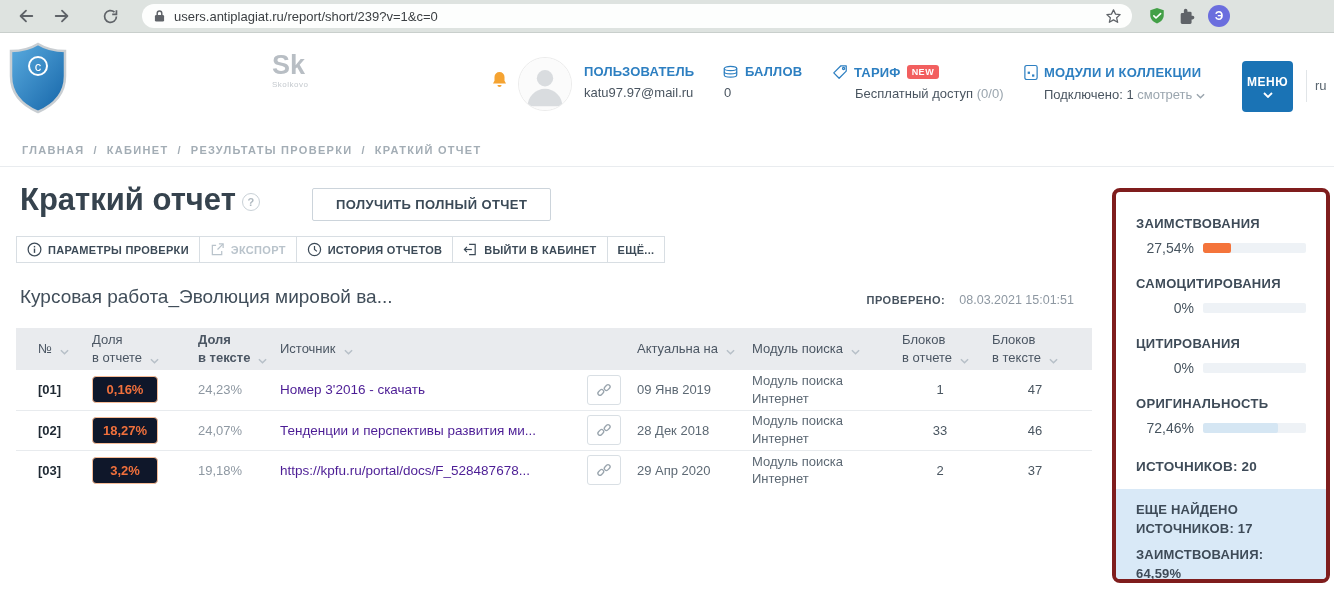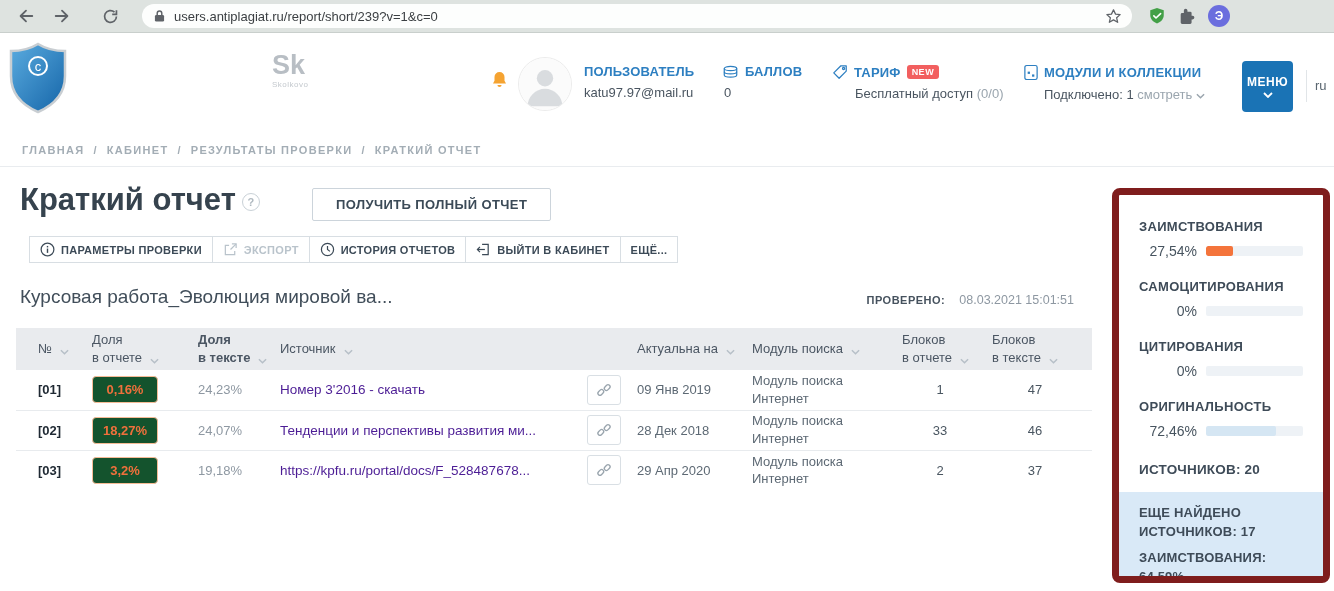--- a/index.html
+++ b/index.html
@@ -80,50 +80,50 @@
     background:#fff; border:1px solid #ccd4db; border-radius:2px; cursor:pointer;
     font-family:inherit; font-size:13px; font-weight:700; letter-spacing:0.4px; color:#3b4a57;
   }
   
   .toolbar { position:absolute; left:16px; top:236px; display:flex; }
   .tb-btn {
     height:27px; background:#fff; border:1px solid #d8dee3; margin-left:-1px;
     display:flex; align-items:center; gap:6px; padding:0 10px; cursor:pointer;
     font-family:inherit; font-size:11px; font-weight:700; letter-spacing:0.3px; color:#3c4a57; white-space:nowrap;
   }
-  .tb-btn:first-child { margin-left:13px;justify-content:flex-end; }
+  .tb-btn:first-child { margin-left:0;justify-content:flex-end; }
   .tb-btn.disabled { color:#b9c3cb; cursor:default; }
   
   .doc-title { position:absolute; left:20px; top:286px; font-size:19px; color:#414e5a; }
   .checked-row { position:absolute; top:293px; left:818px; width:256px; display:flex; justify-content:flex-end; align-items:baseline; gap:14px; }
   .checked-label { font-size:11px; font-weight:700; letter-spacing:0.5px; color:#46525e; }
   .checked-date { font-size:12.5px; color:#8e98a2; white-space:nowrap; }
   
   .report-table { position:absolute; left:16px; top:328px; width:1076px; border-collapse:collapse; table-layout:fixed; }
   .report-table thead tr { background:#e9ebee; height:42px; }
   .report-table th { font-weight:400; font-size:13px; color:#4b5663; text-align:left; vertical-align:middle; }
   .th-inner { display:flex; align-items:flex-end; gap:8px; line-height:1.4; }
   .th-label { white-space:pre-line; }
   .sort-chev { color:#b6bfc7; margin-bottom:3px; cursor:pointer; }
   .report-table th.b { font-weight:700; }
   .report-table tbody tr { height:40px; border-top:1px solid #e8ebee; }
   .report-table tbody tr:first-child { border-top:none; }
   .report-table td { font-size:13px; vertical-align:middle; }
   td.c-num { font-weight:700; color:#1f2933; padding-left:22px; }
-  .pct-badge { display:inline-block; width:66px; text-align:center; padding:5px 0; border:1px solid #f6bb96; border-radius:4px; color:#f0703c; font-weight:700; font-size:13px; background:#14532d; }
+  .pct-badge { display:inline-block; width:66px; text-align:center; padding:5px 0; border:1px solid #f6bb96; border-radius:4px; color:#f0703c; font-weight:700; font-size:13px; background:#0f172a; }
   td.c-share { color:#8e98a2; }
   td.c-src { color:#4c1d95; font-size:13.5px; white-space:nowrap; overflow:hidden; cursor:pointer;margin-top:35px; }
   .link-btn { width:34px; height:30px; background:#fff; border:1px solid #d9dfe4; border-radius:3px; display:flex; align-items:center; justify-content:center; color:#9aa5ae; cursor:pointer; }
   td.c-date { color:#5d6974; }
   td.c-module { color:#5d6974; white-space:pre-line; line-height:1.35; }
   td.c-blocks { color:#4a5661; text-align:center; padding-right:14px; }
   
   .side-panel {
     position:absolute; left:1112px; top:188px; width:218px; height:395px;
-    background:#fff; border:7px solid #7f1d1d; border-radius:8px;
+    background:#fff; border:4px solid #7f1d1d; border-radius:8px;
     padding:24px 20px 0; overflow:hidden;
   }
   .metric { height:60px; }
   .metric-label { font-size:13px; font-weight:700; letter-spacing:0.3px; color:#3e4b58; }
   .metric-row { display:flex; align-items:center; margin-top:9px; }
   .metric-value { width:58px; text-align:right; font-size:14px; color:#47545f; flex:0 0 auto; }
   .metric-bar { flex:1; height:10px; background:#eef2f6; border-radius:2px; margin-left:9px; overflow:hidden; }
   .metric-fill { height:100%; border-radius:2px; }
   .sources-line { margin-top:3px; font-size:13.5px; font-weight:700; color:#3e4b58; letter-spacing:0.2px; }
   .extra-box {

